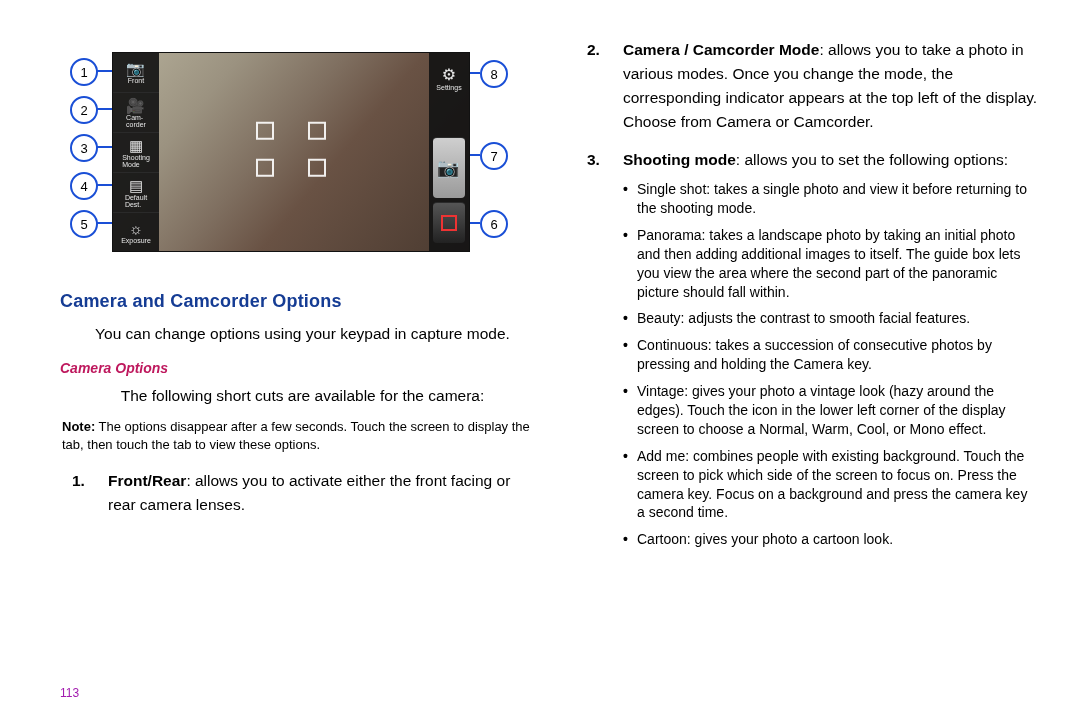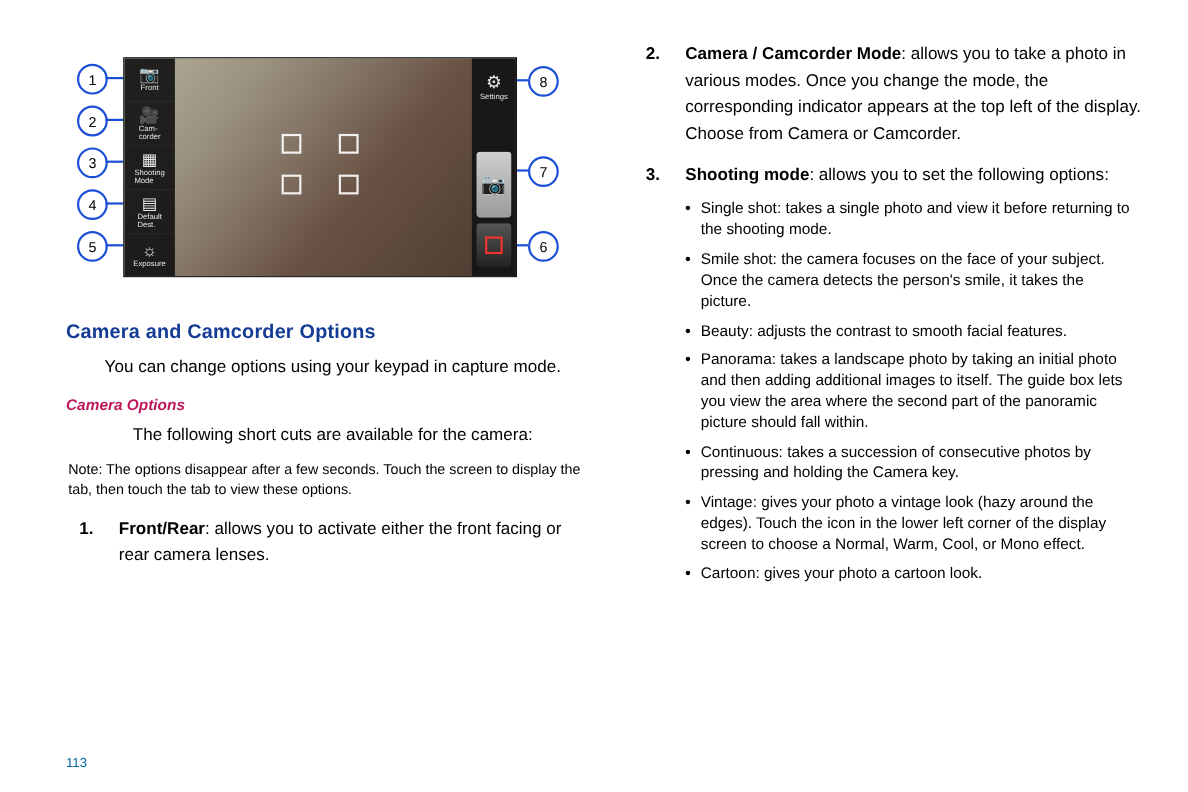--- a/index.html
+++ b/index.html
@@ -147,21 +147,21 @@
     line-height: 1.55;
     margin: 6px 0 10px 10px;
     text-align: center;
   }
   .note {
     font-size: 13px;
     line-height: 1.35;
     margin: 10px 0 10px 0;
     padding: 0 2px;
   }
-  .note .nl { font-weight: 400; }
+  .note .nl { font-weight: 700; }
   ol.numlist {
     list-style: none;
     padding: 0;
     margin: 16px 0 0 0;
   }
   ol.numlist > li {
     position: relative;
     padding-left: 48px;
     padding-right: 8px;
     font-size: 15.5px;
@@ -196,21 +196,21 @@
     left: 0; top: 0;
     font-weight: 700;
   }
   ul.bullets > li .b { font-weight: 400; }
 
   .pagenum {
     position: absolute;
     left: 60px;
     bottom: 20px;
     font-size: 12px;
-    color: #0369a1;
+    color: #a21caf;
   }
 </style>
 </head>
 <body>
 
 <div class="page">
 
   <div class="col col-left">
     <div class="diagram">
 
@@ -298,25 +298,25 @@
     <ol class="numlist" style="margin-top:0">
       <li>
         <span class="n">2.</span>
         <span class="b">Camera / Camcorder Mode</span><span>: allows you to take a photo in various modes. Once you change the mode, the corresponding indicator appears at the top left of the display. Choose from Camera or Camcorder.</span>
       </li>
       <li>
         <span class="n">3.</span>
         <span class="b">Shooting mode</span><span>: allows you to set the following options:</span>
         <ul class="bullets" id="bullets">
             <li><span class="b">Single shot</span><span>: takes a single photo and view it before returning to the shooting mode.</span></li>
-            <li><span class="b">Smile shot</span><span>: the camera focuses on the face of your subject. Once the camera detects the person's smile, it takes the picture.</span></li>
+            <li><span class="b">Panorama</span><span>: takes a landscape photo by taking an initial photo and then adding additional images to itself. The guide box lets you view the area where the second part of the panoramic picture should fall within.</span></li>
             <li><span class="b">Beauty</span><span>: adjusts the contrast to smooth facial features.</span></li>
-            <li><span class="b">Panorama</span><span>: takes a landscape photo by taking an initial photo and then adding additional images to itself. The guide box lets you view the area where the second part of the panoramic picture should fall within.</span></li>
             <li><span class="b">Continuous</span><span>: takes a succession of consecutive photos by pressing and holding the Camera key.</span></li>
             <li><span class="b">Vintage</span><span>: gives your photo a vintage look (hazy around the edges). Touch the icon in the lower left corner of the display screen to choose a Normal, Warm, Cool, or Mono effect.</span></li>
+            <li><span class="b">Add me</span><span>: combines people with existing background. Touch the screen to pick which side of the screen to focus on. Press the camera key. Focus on a background and press the camera key a second time.</span></li>
             <li><span class="b">Cartoon</span><span>: gives your photo a cartoon look.</span></li>
           </ul>
       </li>
     </ol>
   </div>
 
 </div>
 
 <div class="pagenum">113</div>
 

